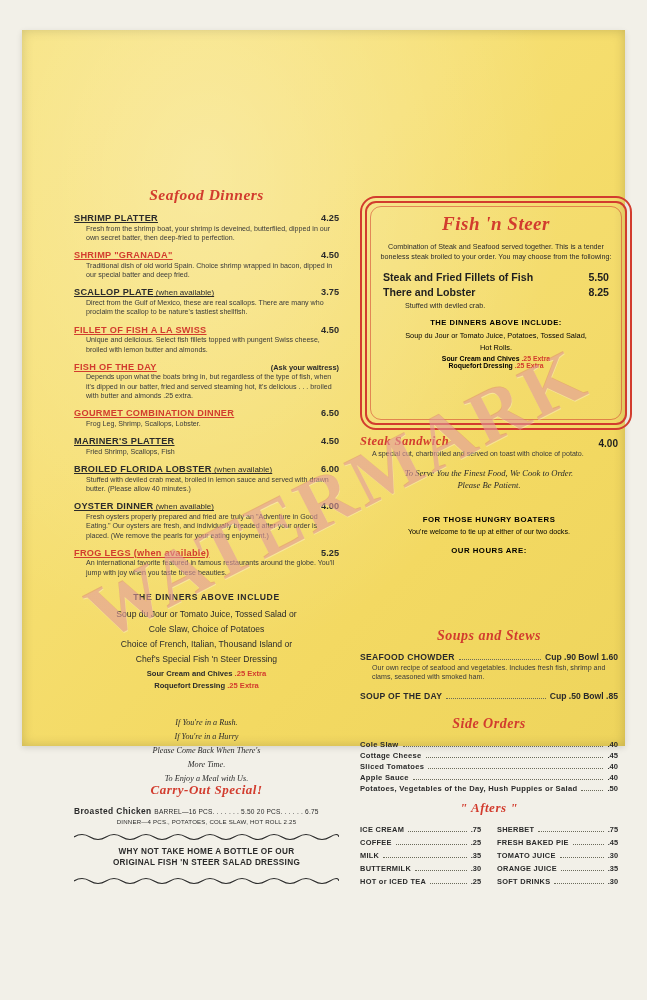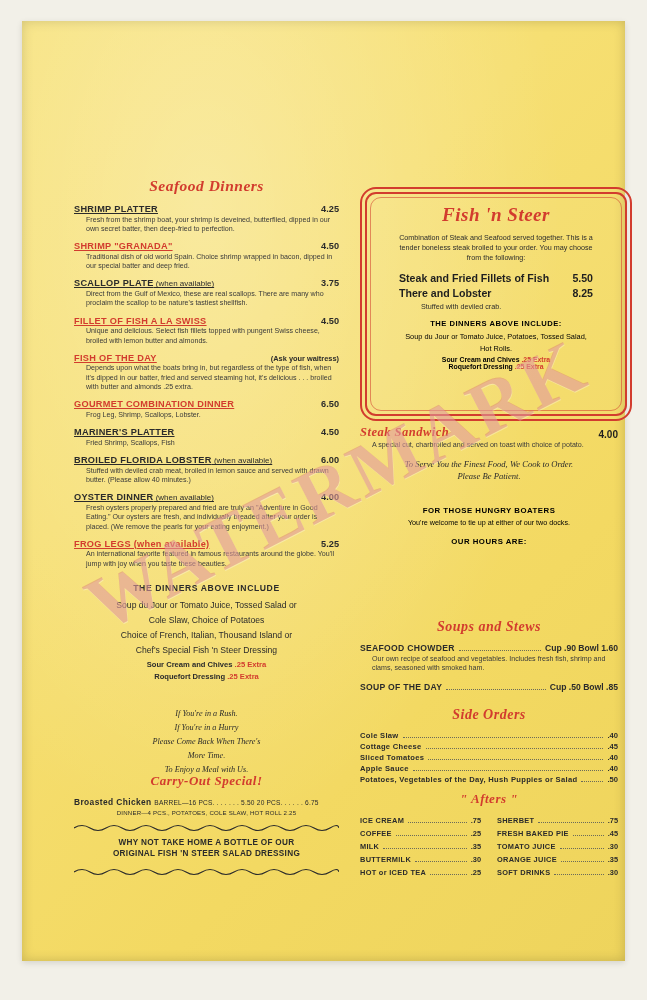--- a/index.html
+++ b/index.html
@@ -8,21 +8,21 @@
     background:#f2efe6;
     font-family:"Liberation Sans", sans-serif;
     overflow:hidden;
   }
   #page{
     position:absolute;left:0;top:0;width:647px;height:1000px;
     background:#f2f0e8;
   }
   
   #sheet{
-    position:absolute;left:22px;top:21px;width:603px;height:940px;
+    position:absolute;left:22px;top:30px;width:603px;height:716px;
     background:linear-gradient(135deg,#f7e27a 0%,#f6df72 35%,#f3d962 70%,#eed45c 100%);
     box-shadow:0 0 12px rgba(0,0,0,.18) inset, 0 2px 6px rgba(0,0,0,.12);
   }
   #sheet:before{
     content:"";position:absolute;inset:0;
     background:radial-gradient(ellipse at 30% 20%, rgba(255,255,255,.30), rgba(255,255,255,0) 60%);
     pointer-events:none;
   }
   .watermark{
     position:absolute;left:40px;top:420px;
@@ -75,21 +75,21 @@
 
   
   .ropebox{
     position:absolute;left:338px;top:166px;width:258px;height:220px;
     border:7px double #d23c2e;border-radius:16px;
     background:rgba(255,255,255,0.04);
   }
   .ropebox:before{
     content:"";position:absolute;inset:3px;border:1px solid rgba(210,60,46,.55);border-radius:11px;
   }
-  .rope-in{position:relative;padding:10px 28px;text-align:center;}
+  .rope-in{position:relative;padding:10px 12px;text-align:center;}
   .fns{font-size:19px;margin-bottom:7px;}
   .rope-p{font-size:7.2px;line-height:1.4;color:#2b2b2b;text-align:center;margin-bottom:9px;}
   .rope-item{display:flex;align-items:baseline;margin:0 4px 3px;}
   .rope-item .n{font-size:10.6px;font-weight:bold;color:#1f1f1f;}
   .rope-item .g{flex:1;}
   .rope-item .p{font-size:10.6px;font-weight:bold;color:#1f1f1f;}
   .rope-sub{font-size:7.2px;color:#2b2b2b;margin:0 0 8px 26px;text-align:left;}
   .rope-hd{font-size:7.6px;font-weight:bold;letter-spacing:.5px;margin-bottom:4px;}
   .rope-ln{font-size:7.4px;margin-bottom:3px;}
   .rope-sm{font-size:6.9px;font-weight:bold;}

